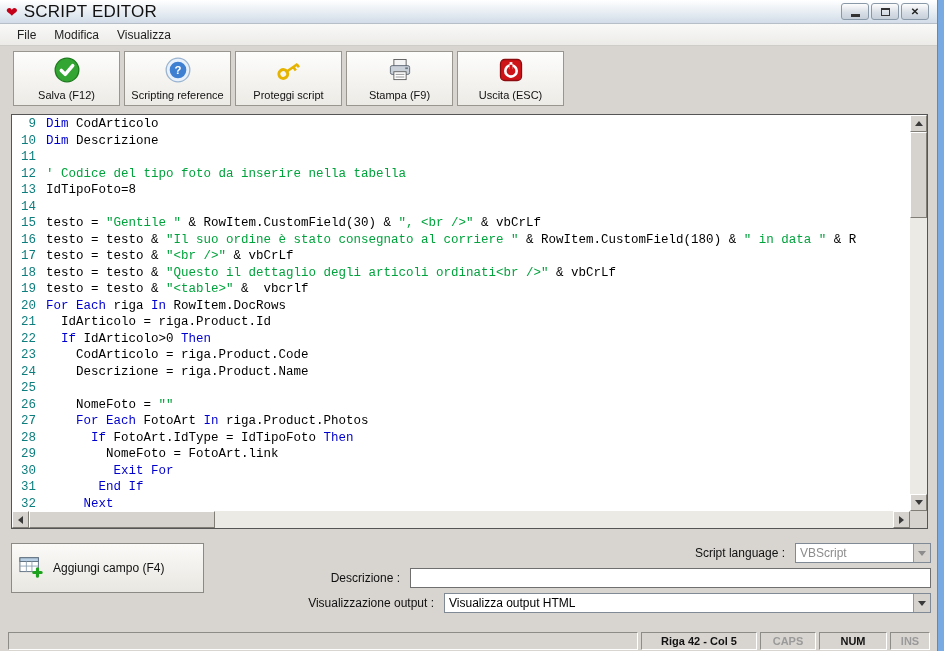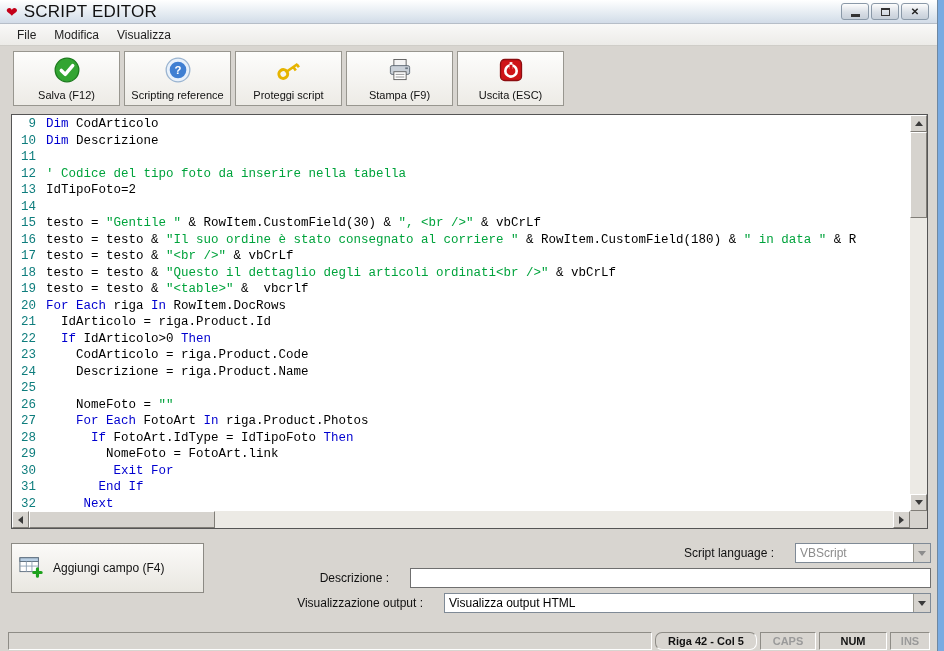--- a/index.html
+++ b/index.html
@@ -86,21 +86,21 @@
   .addfield-frame {
     position: absolute; left: 11px; top: 8px; width: 193px; height: 50px;
     border: 1px solid #8c8a84; background: linear-gradient(#fbfaf8, #e9e7e1);
     display: flex; align-items: center; padding-left: 6px;
   }
   .addfield-btn {
     flex: 1; height: 100%; background: transparent; border: none;
     display: flex; align-items: center; gap: 9px; font-size: 12px; color: #111;
     font-family: "Liberation Sans", sans-serif;
   }
-  .form-row { position: absolute; right: 6px; display: flex; align-items: center; gap: 21px; }
+  .form-row { position: absolute; right: 6px; display: flex; align-items: center; gap: 10px; }
   .row-script { top: 8px; } .row-desc { top: 33px; } .row-output { top: 58px; }
   .form-label { font-size: 12px; color: #111; white-space: nowrap; }
   .combo {
     height: 20px; background: #fff; border: 1px solid #7f8a96;
     display: flex; align-items: center; font-size: 12px;
   }
   .combo .combo-text { flex: 1; padding: 0 4px; white-space: nowrap; overflow: hidden; }
   .combo .combo-arrow {
     flex: none; width: 17px; height: 18px; background: #d6d3ce;
     border-left: 1px solid #9a988f; display: flex; align-items: center; justify-content: center;
@@ -118,21 +118,21 @@
   .statusbar {
     height: 22px; flex: none; display: flex; align-items: center; gap: 3px;
     padding: 0 7px 2px 8px; background: #d8d5d0;
   }
   .status-panel {
     height: 18px; border: 1px solid; border-color: #8e8c86 #ffffff #ffffff #8e8c86;
     display: flex; align-items: center; justify-content: center;
     font-size: 11px; padding: 0 6px; color: #111;
   }
   .status-fill { flex: 1; }
-  .status-pos { width: 102px; font-weight: bold; border-radius: 7px; }
+  .status-pos { width: 116px; font-weight: bold; }
   .status-caps { width: 56px; color: #9a9a9a; font-weight: bold; }
   .status-num { width: 68px; font-weight: bold; }
   .status-ins { width: 40px; color: #9a9a9a; font-weight: bold; }
 </style>
 <style>.seg-k{color:#0000cf;font-weight:normal}.seg-s{color:#00a33c}.seg-c{color:#00a33c}.seg-p{color:#000000}.line-num{color:#0e7d7d}</style></head>
 <body>
 
 <div class="window">
 
   <div class="titlebar">
@@ -214,21 +214,21 @@
     </button>
   </div>
 
   <div class="editor-wrap">
     <div class="code-area">
       <div id="code-lines">
           <div class="code-line"><span class="line-num">9</span><span class="line-code"><span class="seg-k">Dim</span><span class="seg-p"> CodArticolo</span></span></div>
           <div class="code-line"><span class="line-num">10</span><span class="line-code"><span class="seg-k">Dim</span><span class="seg-p"> Descrizione</span></span></div>
           <div class="code-line"><span class="line-num">11</span><span class="line-code"></span></div>
           <div class="code-line"><span class="line-num">12</span><span class="line-code"><span class="seg-c">' Codice del tipo foto da inserire nella tabella</span></span></div>
-          <div class="code-line"><span class="line-num">13</span><span class="line-code"><span class="seg-p">IdTipoFoto=2</span></span></div>
+          <div class="code-line"><span class="line-num">13</span><span class="line-code"><span class="seg-p">IdTipoFoto=8</span></span></div>
           <div class="code-line"><span class="line-num">14</span><span class="line-code"></span></div>
           <div class="code-line"><span class="line-num">15</span><span class="line-code"><span class="seg-p">testo = </span><span class="seg-s">"Gentile "</span><span class="seg-p"> &amp; RowItem.CustomField(30) &amp; </span><span class="seg-s">", &lt;br /&gt;"</span><span class="seg-p"> &amp; vbCrLf</span></span></div>
           <div class="code-line"><span class="line-num">16</span><span class="line-code"><span class="seg-p">testo = testo &amp; </span><span class="seg-s">"Il suo ordine è stato consegnato al corriere "</span><span class="seg-p"> &amp; RowItem.CustomField(180) &amp; </span><span class="seg-s">" in data "</span><span class="seg-p"> &amp; R</span></span></div>
           <div class="code-line"><span class="line-num">17</span><span class="line-code"><span class="seg-p">testo = testo &amp; </span><span class="seg-s">"&lt;br /&gt;"</span><span class="seg-p"> &amp; vbCrLf</span></span></div>
           <div class="code-line"><span class="line-num">18</span><span class="line-code"><span class="seg-p">testo = testo &amp; </span><span class="seg-s">"Questo il dettaglio degli articoli ordinati&lt;br /&gt;"</span><span class="seg-p"> &amp; vbCrLf</span></span></div>
           <div class="code-line"><span class="line-num">19</span><span class="line-code"><span class="seg-p">testo = testo &amp; </span><span class="seg-s">"&lt;table&gt;"</span><span class="seg-p"> &amp;  vbcrlf</span></span></div>
           <div class="code-line"><span class="line-num">20</span><span class="line-code"><span class="seg-k">For</span><span class="seg-p"> </span><span class="seg-k">Each</span><span class="seg-p"> riga </span><span class="seg-k">In</span><span class="seg-p"> RowItem.DocRows</span></span></div>
           <div class="code-line"><span class="line-num">21</span><span class="line-code"><span class="seg-p">  IdArticolo = riga.Product.Id</span></span></div>
           <div class="code-line"><span class="line-num">22</span><span class="line-code"><span class="seg-p">  </span><span class="seg-k">If</span><span class="seg-p"> IdArticolo&gt;0 </span><span class="seg-k">Then</span></span></div>
           <div class="code-line"><span class="line-num">23</span><span class="line-code"><span class="seg-p">    CodArticolo = riga.Product.Code</span></span></div>

